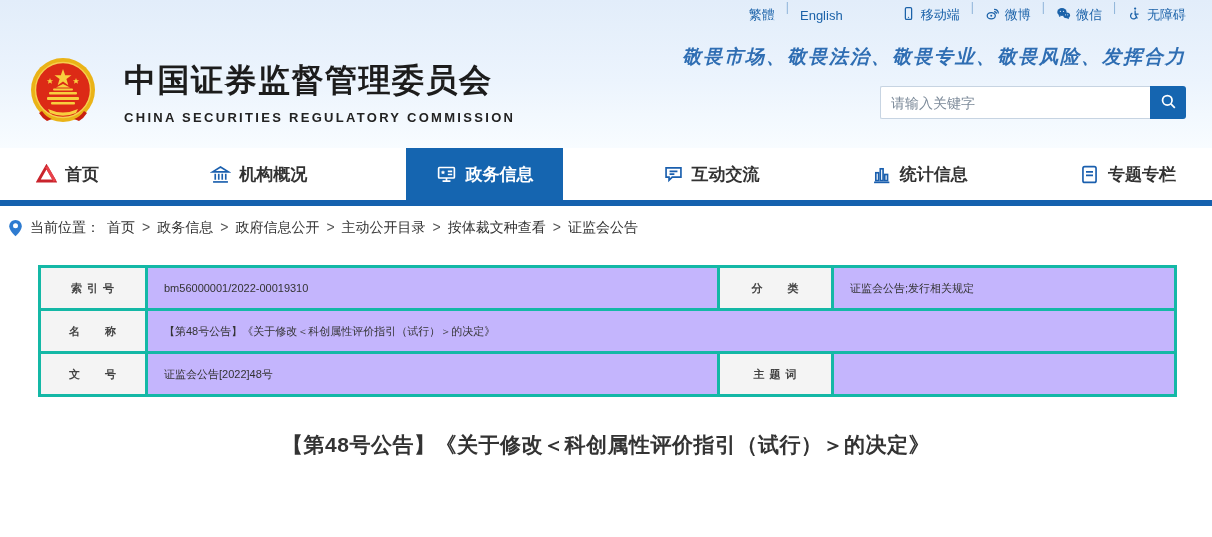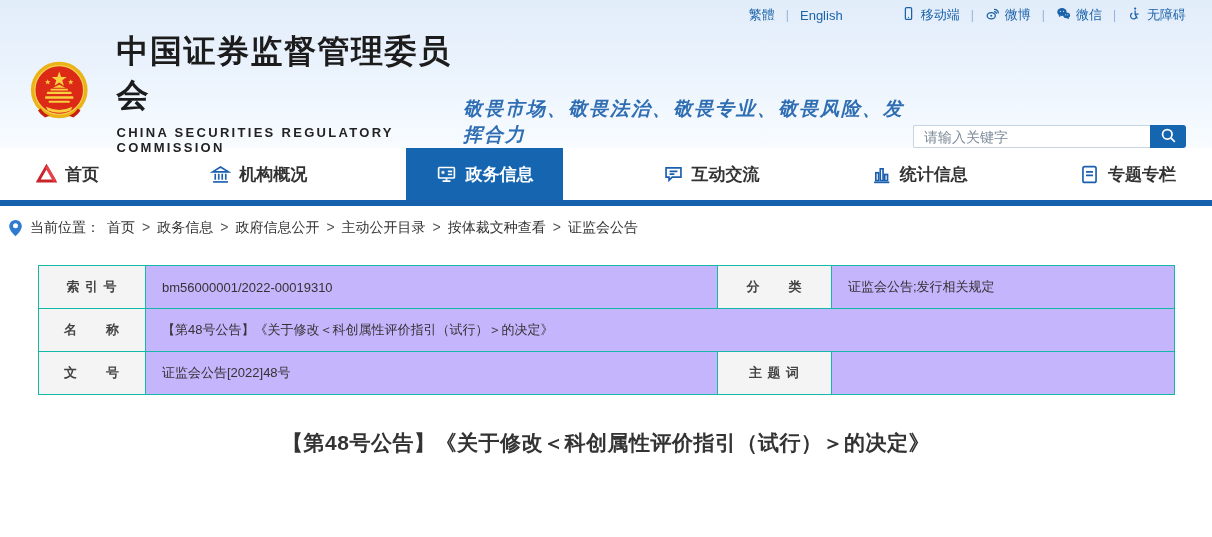--- a/index.html
+++ b/index.html
@@ -1,36 +1,36 @@
 <!DOCTYPE html>
 <html><head>
 <meta charset="utf-8">
 <style>
   * { margin:0; padding:0; box-sizing:border-box; }
   html,body { width:1212px; height:537px; background:#fff; overflow:hidden;
     font-family:"Liberation Sans","DejaVu Sans",sans-serif; }
 
   
   .header-area { background:linear-gradient(180deg,#e2edfa 0%,#ecf4fd 55%,#f8fcff 100%); }
-  .topbar { height:30px; display:flex; justify-content:flex-end; align-items:center;
+  .topbar { height:30px; display:flex; justify-content:flex-end; 
     gap:11px; padding-right:26px; font-size:13px; color:#1b62a9; }
   .topbar .tlink { display:flex; align-items:center; gap:5px; cursor:pointer; color:#1b62a9; }
   .topbar .sep { color:#8fb4d9; font-size:12px; }
   .topbar svg { width:15px; height:15px; }
 
   .header-main { display:flex; justify-content:space-between; padding:6px 26px 0 30px; height:118px; }
   .brand { display:flex; align-items:center; gap:28px; }
   .emblem { width:66px; height:66px; margin-top:-4px; }
   .brand-cn { font-size:32px; font-weight:bold; color:#1c1c1c; letter-spacing:1.5px; }
   .brand-en { font-size:13px; font-weight:700; color:#222; letter-spacing:2.3px; margin-top:7px; }
 
-  .header-right { display:flex; flex-direction:row; align-items:flex-end; padding-top:8px; }
+  .header-right { display:flex; flex-direction:column; align-items:flex-end; padding-top:8px; }
   .slogan { font-family:"DejaVu Serif","Liberation Serif",serif; font-style:italic; font-weight:bold;
     font-size:19px; color:#2f6eb3; letter-spacing:2px; }
-  .searchbar { display:flex; margin-top:28px; width:306px; height:23px; }
+  .searchbar { display:flex; margin-top:16px; width:306px; height:33px; }
   .search-input { flex:1; border:1px solid #c7d4e2; border-right:none; background:#fff;
     padding:0 10px; font-size:14px; color:#333; outline:none; border-radius:2px 0 0 2px; }
   .search-input::placeholder { color:#7c8a99; }
   .search-btn { width:36px; border:none; background:#1565b0; border-radius:0 3px 3px 0;
     display:flex; align-items:center; justify-content:center; cursor:pointer; }
 
   
   .nav { background:#fff; height:52px; display:flex; align-items:stretch;
     justify-content:space-between; padding:0 24px; }
   .nav-item { display:flex; align-items:center; gap:8px; font-size:17px; font-weight:bold;
@@ -43,21 +43,21 @@
   
   .breadcrumb { display:flex; align-items:flex-start; gap:7px; padding:13px 10px 13px 8px;
     font-size:14px; color:#333; background:#fff; }
   .breadcrumb svg { width:15px; height:18px; flex:none; }
   .crumb { cursor:pointer; }
   .bc-sep { color:#555; }
 
   
   .content { padding-top:15px; }
   table.info { border-collapse:collapse; margin-left:38px; width:1136px; table-layout:fixed; }
-  table.info td { border:1px solid #14b8a6; height:43px; font-size:13px; }
+  table.info td { border:3px solid #14b8a6; height:43px; font-size:11px; }
   td.lbl { background:#f4f4f4; text-align:center; color:#444; font-weight:bold; letter-spacing:1px; }
   td.val { padding:0 16px; color:#333; background:#c4b5fd; }
 
   
   .article-title { text-align:center; font-size:21px; font-weight:bold; color:#333;
     margin-top:34px; letter-spacing:0.5px; }
 </style>
 </head>
 <body>
 

